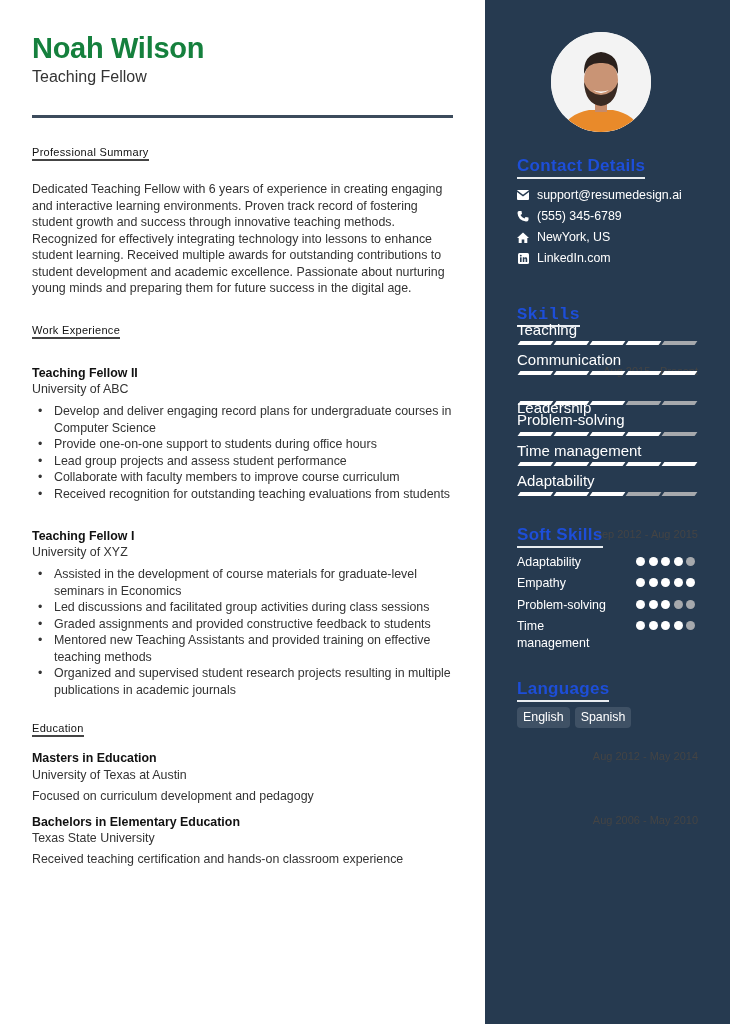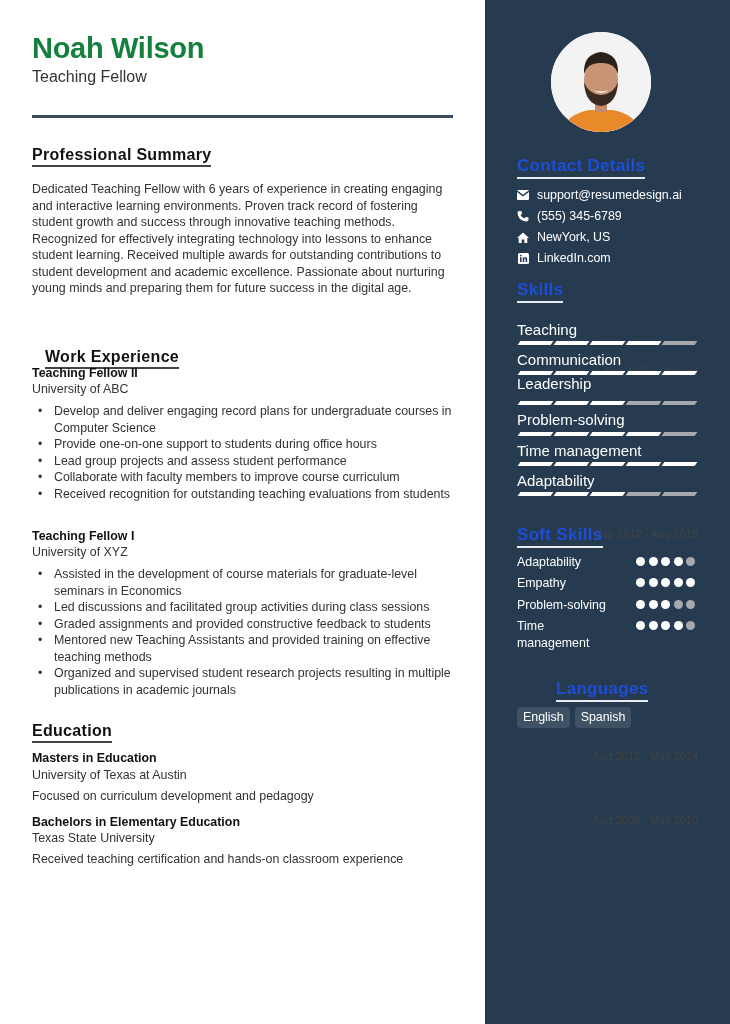--- a/index.html
+++ b/index.html
@@ -6,21 +6,21 @@
   html, body { width: 730px; height: 1024px; background: #ffffff; overflow: hidden; }
   body { font-family: "Liberation Sans", "DejaVu Sans", sans-serif; color: #333; position: relative; }
 
   .left { position: absolute; left: 0; top: 0; width: 485px; height: 1024px; background: #fff; padding: 0 32px; }
   .right { position: absolute; left: 485px; top: 0; width: 245px; height: 1024px; background: #263a50; color: #fff; padding: 0 32px; }
 
   .name { position: absolute; left: 32px; top: 32px; font-size: 29px; font-weight: bold; color: #15803d; letter-spacing: -0.3px; }
   .title { position: absolute; left: 32px; top: 68px; font-size: 16px; color: #333; }
   .header-rule { position: absolute; left: 32px; top: 115px; width: 421px; height: 3px; background: #3c4b5c; }
 
-  .sec-head { position: absolute; left: 32px; font-size: 16px; font-weight: bold; color: #111; letter-spacing: 0.3px; padding-bottom: 1px; border-bottom: 2px solid #444; }
+  .sec-head { position: absolute; left: 32px; font-size: 11px; font-weight: normal; color: #111; letter-spacing: 0.3px; padding-bottom: 1px; border-bottom: 2px solid #444; }
 
   .summary { position: absolute; left: 32px; top: 181px; width: 424px; font-size: 12.4px; line-height: 16.5px; color: #333; }
 
   .job-title { position: absolute; left: 32px; font-size: 12.4px; font-weight: bold; color: #111; }
   .job-date { position: absolute; right: 32px; font-size: 11px; color: #444; text-align: center; }
   .job-org { position: absolute; left: 32px; font-size: 12.4px; color: #333; }
   ul.bullets { position: absolute; left: 54px; width: 400px; list-style: none; font-size: 12.4px; line-height: 16.5px; color: #333; }
   ul.bullets li { position: relative; }
   ul.bullets li::before { content: "•"; position: absolute; left: -16px; top: 0; color: #333; }
 
@@ -48,21 +48,21 @@
 <div class="left"></div>
 <div class="right"></div>
 
 <div class="name">Noah Wilson</div>
 <div class="title">Teaching Fellow</div>
 <div class="header-rule"></div>
 
 <div class="sec-head" style="top:146px;">Professional Summary</div>
 <div class="summary">Dedicated Teaching Fellow with 6 years of experience in creating engaging and interactive learning environments. Proven track record of fostering student growth and success through innovative teaching methods. Recognized for effectively integrating technology into lessons to enhance student learning. Received multiple awards for outstanding contributions to student development and academic excellence. Passionate about nurturing young minds and preparing them for future success in the digital age.</div>
 
-<div class="sec-head" style="top:348px;margin-left:13px;">Work Experience</div>
+<div class="sec-head" style="top:324px;">Work Experience</div>
 
 <div class="job-title" style="top:366px;">Teaching Fellow II</div>
 <div class="job-date" style="top:365px;right:32px;">Aug 2015 - Present</div>
 <div class="job-org" style="top:382px;">University of ABC</div>
 <ul class="bullets" style="top:403px;">
   <li>Develop and deliver engaging record plans for undergraduate courses in Computer Science</li>
   <li>Provide one-on-one support to students during office hours</li>
   <li>Lead group projects and assess student performance</li>
   <li>Collaborate with faculty members to improve course curriculum</li>
   <li>Received recognition for outstanding teaching evaluations from students</li>
@@ -135,39 +135,39 @@
     <svg width="11" height="11" viewBox="0 0 11 11">
         <rect width="11" height="11" rx="1.5" fill="#fff"></rect>
         <rect x="2" y="4.3" width="1.6" height="4.7" fill="#263a50"></rect>
         <circle cx="2.8" cy="2.6" r="0.95" fill="#263a50"></circle>
         <path d="M4.8 4.3 L6.3 4.3 L6.3 5 Q6.9 4.1 8 4.2 Q9.2 4.4 9.2 6 L9.2 9 L7.6 9 L7.6 6.3 Q7.5 5.5 6.9 5.5 Q6.3 5.6 6.3 6.4 L6.3 9 L4.8 9 Z" fill="#263a50"></path>
       </svg>
   </span>
   <span>LinkedIn.com</span>
 </div>
 
-<div class="r-head" style="top:280px;">Skills</div>
+<div class="r-head" style="top:305px;font-family:Liberation Mono, monospace;">Skills</div>
 
 <div class="skill-label" style="top:321px;">Teaching</div>
 <div class="bar" style="top:341px;">
   <span class="seg"></span>
     <span class="seg"></span>
     <span class="seg"></span>
     <span class="seg"></span>
     <span class="seg off"></span>
 </div>
 <div class="skill-label" style="top:351px;">Communication</div>
 <div class="bar" style="top:371px;">
   <span class="seg"></span>
     <span class="seg"></span>
     <span class="seg"></span>
     <span class="seg"></span>
     <span class="seg"></span>
 </div>
-<div class="skill-label" style="top:375px;">Leadership</div>
+<div class="skill-label" style="top:399px;">Leadership</div>
 <div class="bar" style="top:401px;">
   <span class="seg"></span>
     <span class="seg"></span>
     <span class="seg"></span>
     <span class="seg off"></span>
     <span class="seg off"></span>
 </div>
 <div class="skill-label" style="top:411px;">Problem-solving</div>
 <div class="bar" style="top:432px;">
   <span class="seg"></span>
@@ -221,17 +221,17 @@
 </div>
 <div class="soft-label" style="top:618px;width:80px;">Time management</div>
 <div class="dots" style="top:621px;">
   <span class="dot"></span>
     <span class="dot"></span>
     <span class="dot"></span>
     <span class="dot"></span>
     <span class="dot off"></span>
 </div>
 
-<div class="r-head" style="top:679px;margin-left:39px;">Languages</div>
+<div class="r-head" style="top:679px;">Languages</div>
 <div class="langs">
   <span class="pill">English</span>
   <span class="pill">Spanish</span>
 </div>
 
 </body></html>

